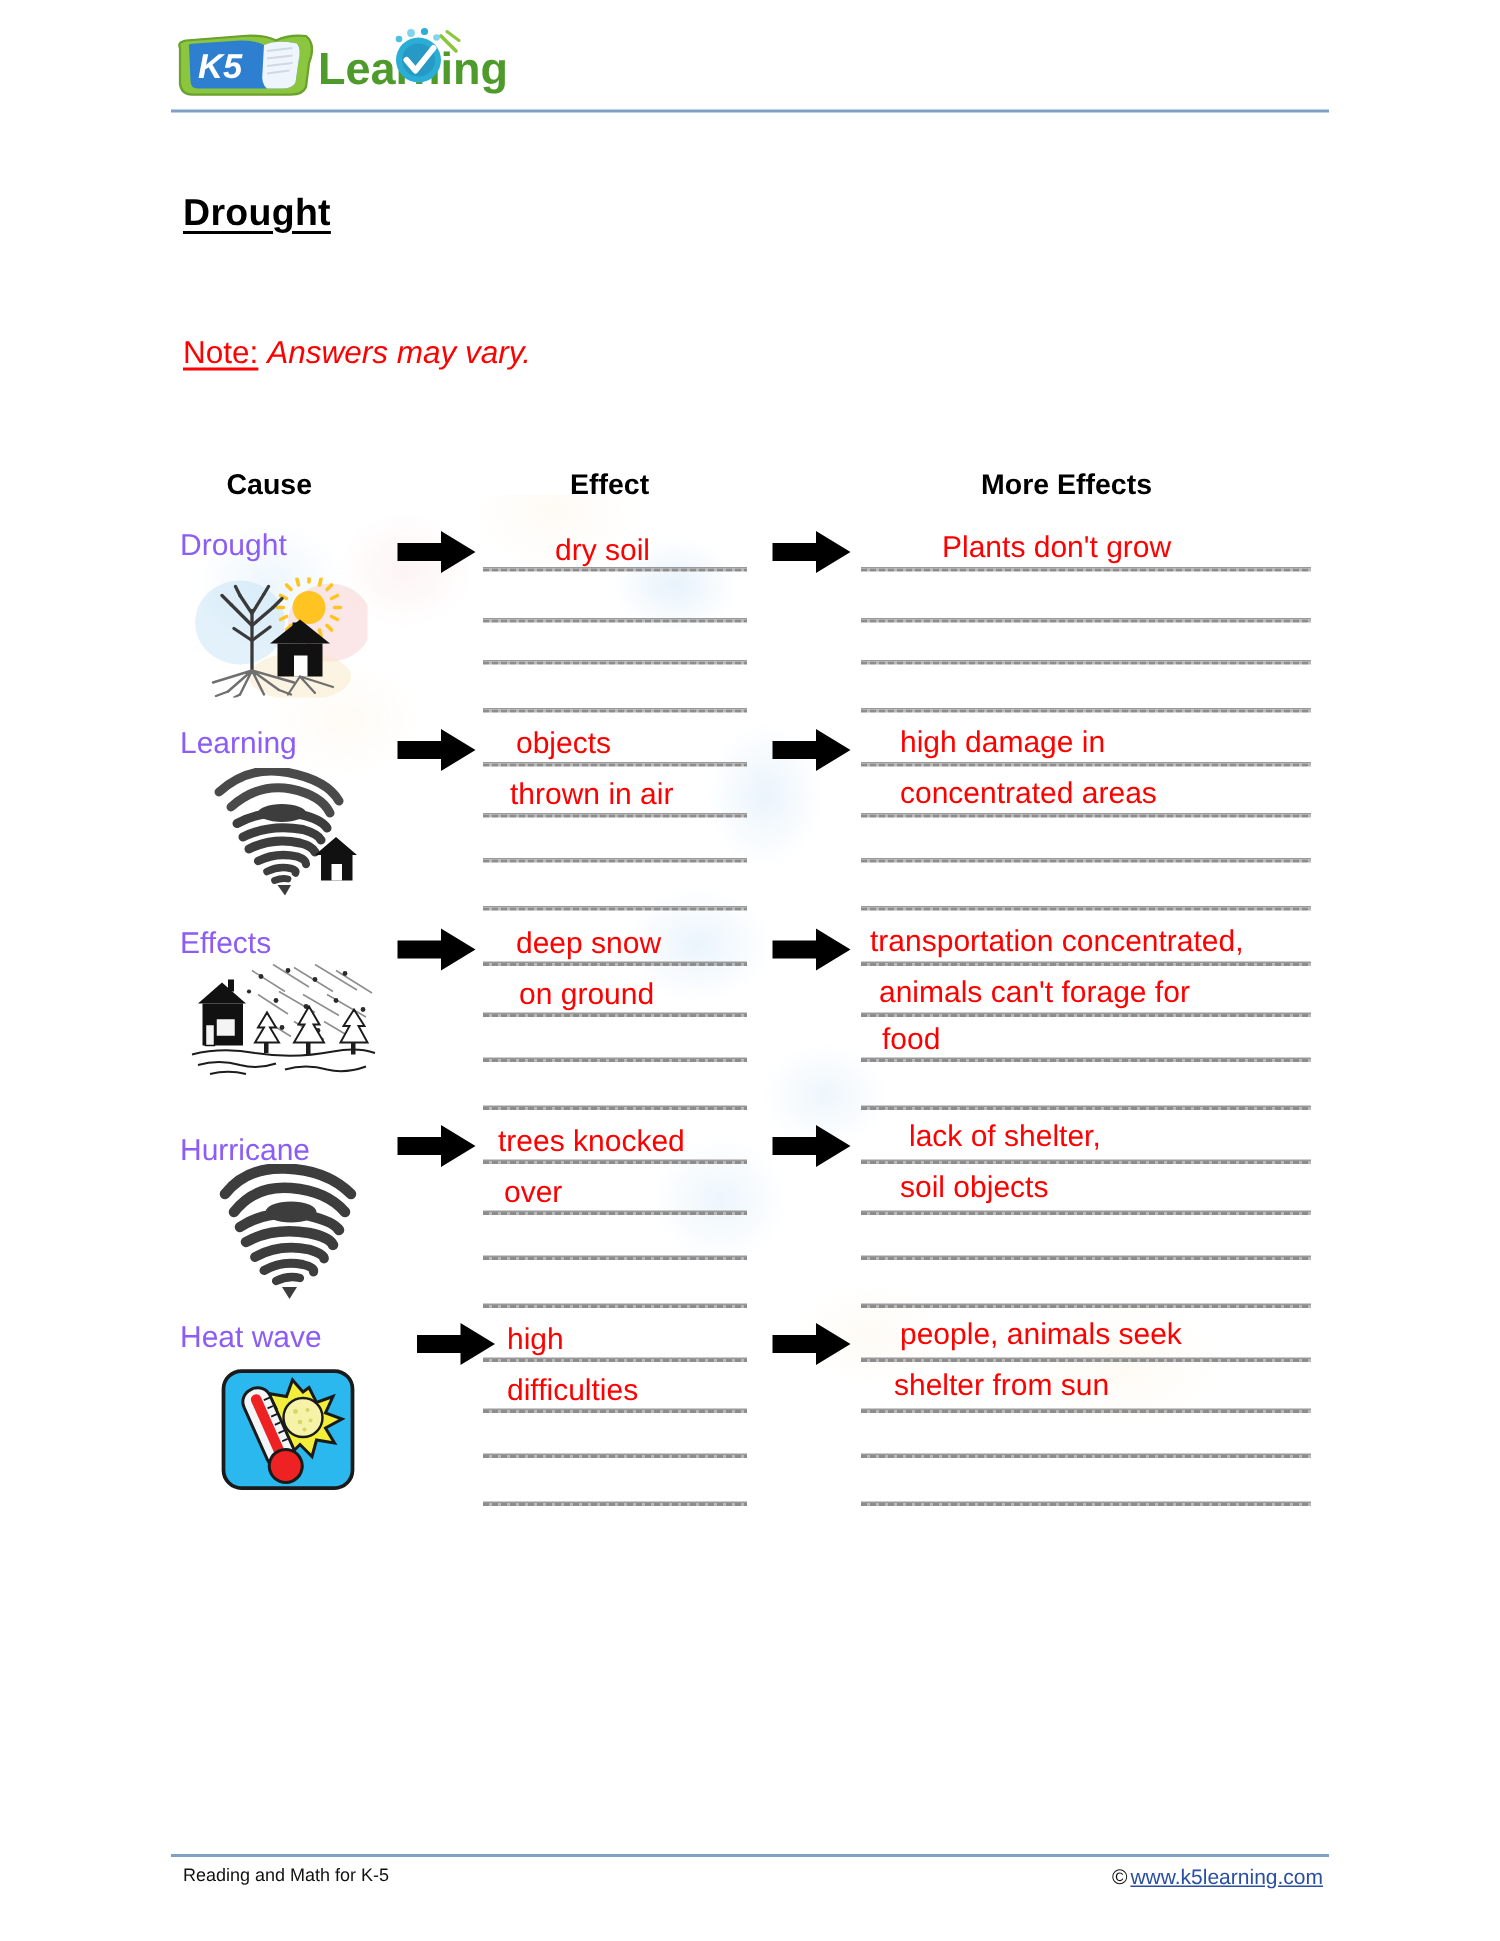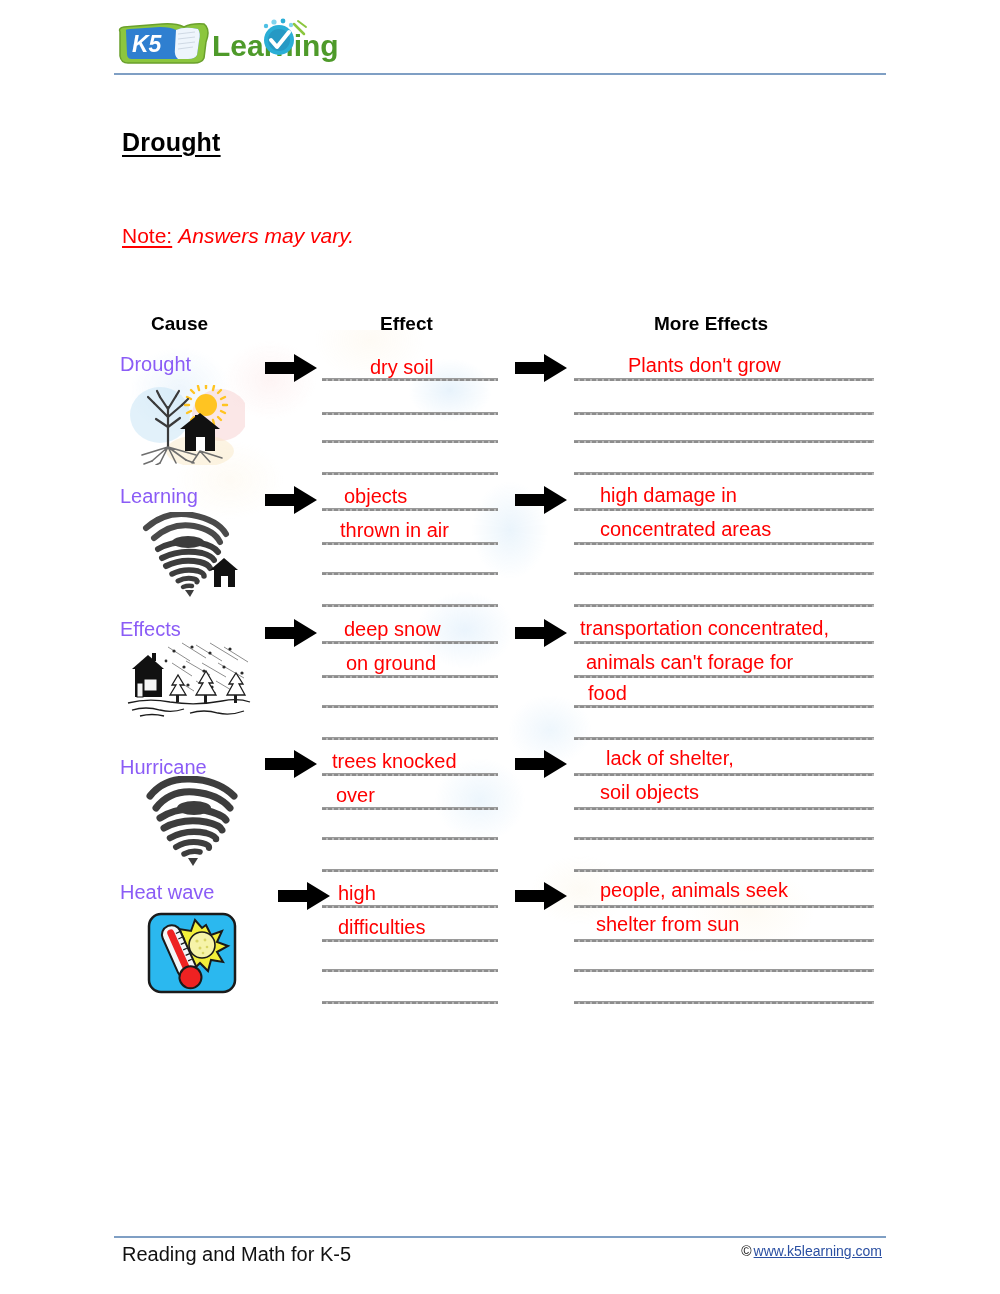--- a/index.html
+++ b/index.html
@@ -186,21 +186,21 @@
     top: 1236px;
     width: 772px;
     height: 2px;
     background: #7f9fc4;
     z-index: 2;
   }
   .footer-left {
     position: absolute;
     left: 122px;
     top: 1243px;
-    font-size: 20px;
+    font-size: 12px;
     color: #111;
     z-index: 3;
   }
   .footer-right {
     position: absolute;
     right: 118px;
     top: 1243px;
     font-size: 14px;
     color: #111;
     z-index: 3;

